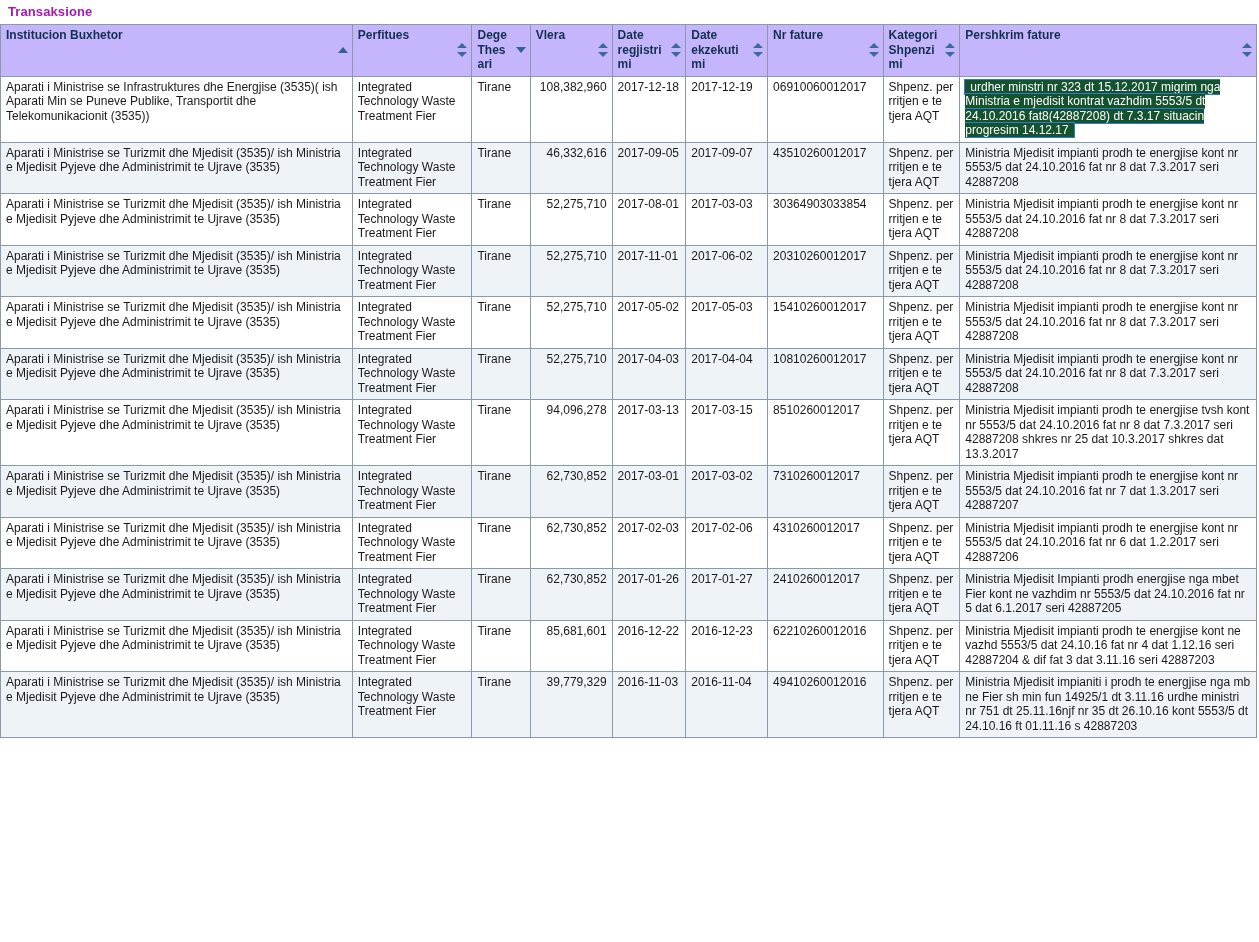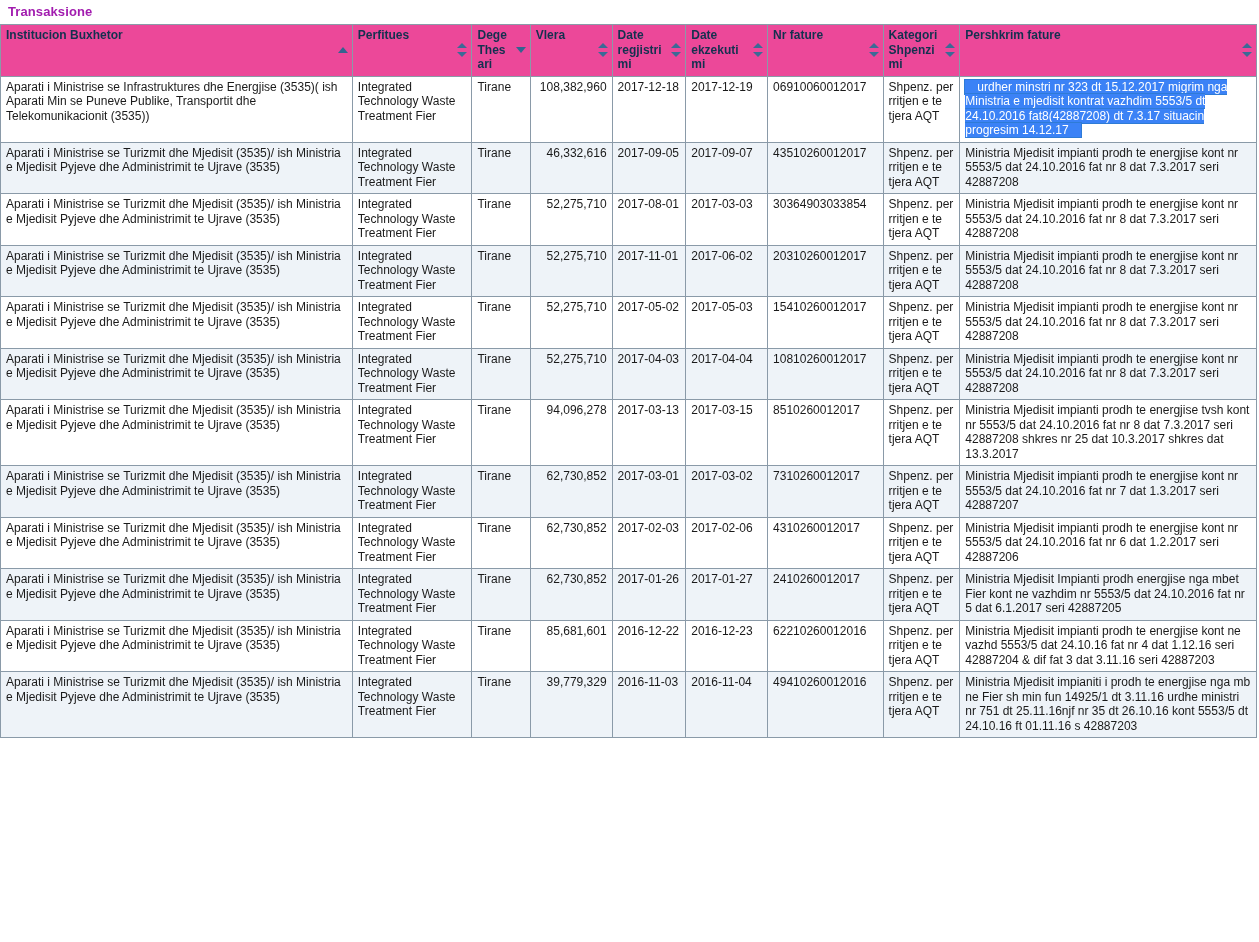--- a/index.html
+++ b/index.html
@@ -34,21 +34,21 @@
   table.grid th,
   table.grid td {
     border: 1px solid #8a9aa8;
     vertical-align: top;
     padding: 3px 5px 4px 5px;
     line-height: 14.5px;
     word-wrap: break-word;
     overflow-wrap: break-word;
   }
   table.grid thead th {
-    background: #ec4899;
+    background: #c4b5fd;
     color: #13314f;
     font-weight: bold;
     font-size: 12px;
     text-align: left;
     vertical-align: top;
     padding-right: 16px;
     position: relative;
     height: 28px;
     white-space: normal;
   }
@@ -104,24 +104,24 @@
     background: #ffffff;
   }
   tbody tr.odd td {
     background: #eef3f8;
   }
   td.num {
     text-align: right;
     white-space: nowrap;
   }
   .sel {
-    background: #3b82f6;
+    background: #14532d;
     color: #ffffff;
     display: inline;
-    padding: 0 12px;
+    padding: 0 5px;
     box-shadow: 0 0 0 1px #2e7bd6;
   }
   
   col.c0 { width: 344px; }
   col.c1 { width: 117px; }
   col.c2 { width: 57px; }
   col.c3 { width: 80px; }
   col.c4 { width: 72px; }
   col.c5 { width: 80px; }
   col.c6 { width: 113px; }

